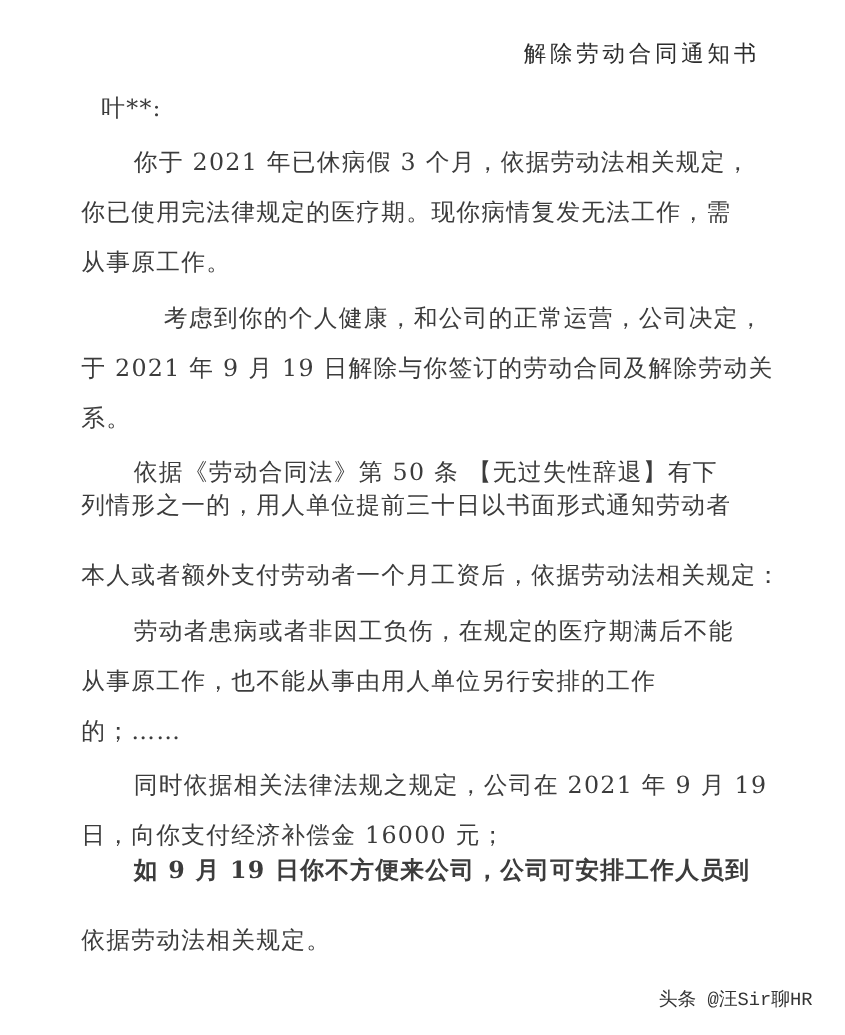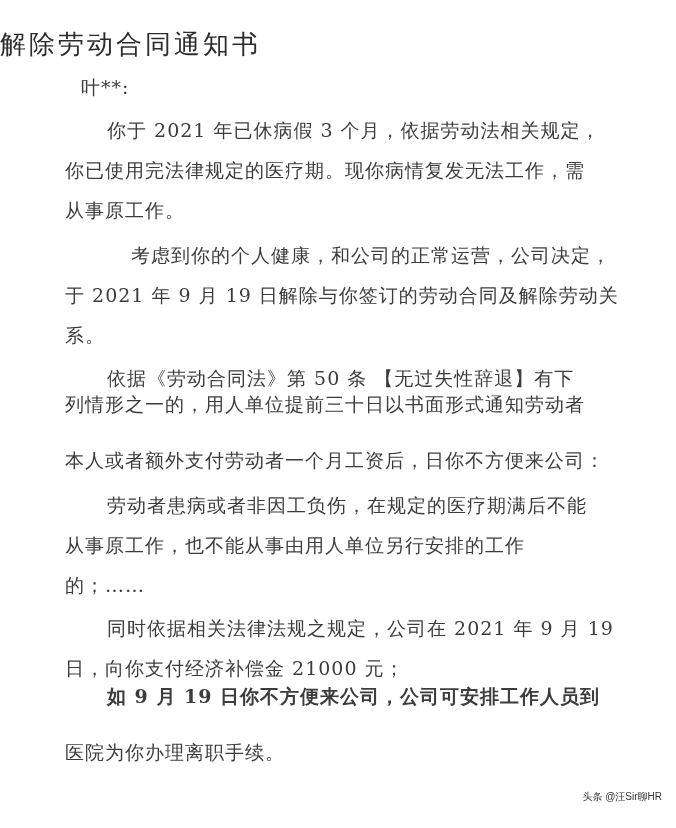--- a/index.html
+++ b/index.html
@@ -13,43 +13,43 @@
       position: relative;
       overflow: hidden;
       font-family: "DejaVu Serif", "Liberation Serif", serif;
       color: #3a3a3a;
     }
     .title {
       position: absolute;
       left: 0;
       top: 24px;
       width: 608px;
-      text-align: left;
-      font-size: 26px;
+      text-align: right;
+      font-size: 18px;
       letter-spacing: 3px;
       color: #2c2c2c;
       line-height: 40px;
     }
     .line {
       position: absolute;
       left: 65px;
       font-size: 19px;
       line-height: 30px;
       white-space: nowrap;
       letter-spacing: 1px;
       color: #3c3c3c;
     }
     .indent { left: 107px; }
     .salutation { left: 81px; }
     .watermark {
       position: absolute;
-      right: 14px;
+      right: 26px;
       top: 790px;
-      font-family: Liberation Sans, sans-serif;
-      font-size: 10px;
+      font-family: Liberation Mono, monospace;
+      font-size: 15px;
       color: #333333;
       white-space: nowrap;
     }
   </style>
 </head>
 <body>
 
 <div>
   <div class="title">解除劳动合同通知书</div>
 
@@ -58,26 +58,26 @@
   <div class="line indent" style="top:115px;">你于 2021 年已休病假 3 个月，依据劳动法相关规定，</div>
   <div class="line" style="top:155px;">你已使用完法律规定的医疗期。现你病情复发无法工作，需</div>
   <div class="line" style="top:195px;">从事原工作。</div>
 
   <div class="line indent" style="top:240px;margin-left:24px;">考虑到你的个人健康，和公司的正常运营，公司决定，</div>
   <div class="line" style="top:280px;">于 2021 年 9 月 19 日解除与你签订的劳动合同及解除劳动关</div>
   <div class="line" style="top:320px;">系。</div>
 
   <div class="line indent" style="top:363px;">依据《劳动合同法》第 50 条  【无过失性辞退】有下</div>
   <div class="line" style="top:390px;font-family:Liberation Serif, serif;">列情形之一的，用人单位提前三十日以书面形式通知劳动者</div>
-  <div class="line" style="top:445px;">本人或者额外支付劳动者一个月工资后，日你不方便来公司：</div>
+  <div class="line" style="top:445px;">本人或者额外支付劳动者一个月工资后，依据劳动法相关规定：</div>
 
   <div class="line indent" style="top:490px;">劳动者患病或者非因工负伤，在规定的医疗期满后不能</div>
   <div class="line" style="top:530px;">从事原工作，也不能从事由用人单位另行安排的工作</div>
   <div class="line" style="top:570px;">的；……</div>
 
   <div class="line indent" style="top:613px;">同时依据相关法律法规之规定，公司在 2021 年 9 月 19</div>
-  <div class="line" style="top:653px;">日，向你支付经济补偿金 21000 元；</div>
+  <div class="line" style="top:653px;">日，向你支付经济补偿金 16000 元；</div>
 
   <div class="line indent" style="top:681px;font-weight:bold;">如 9 月 19 日你不方便来公司，公司可安排工作人员到</div>
-  <div class="line" style="top:737px;">医院为你办理离职手续。</div>
+  <div class="line" style="top:737px;">依据劳动法相关规定。</div>
 </div>
 
 <div class="watermark">头条 @汪Sir聊HR</div>
 
 </body></html>

